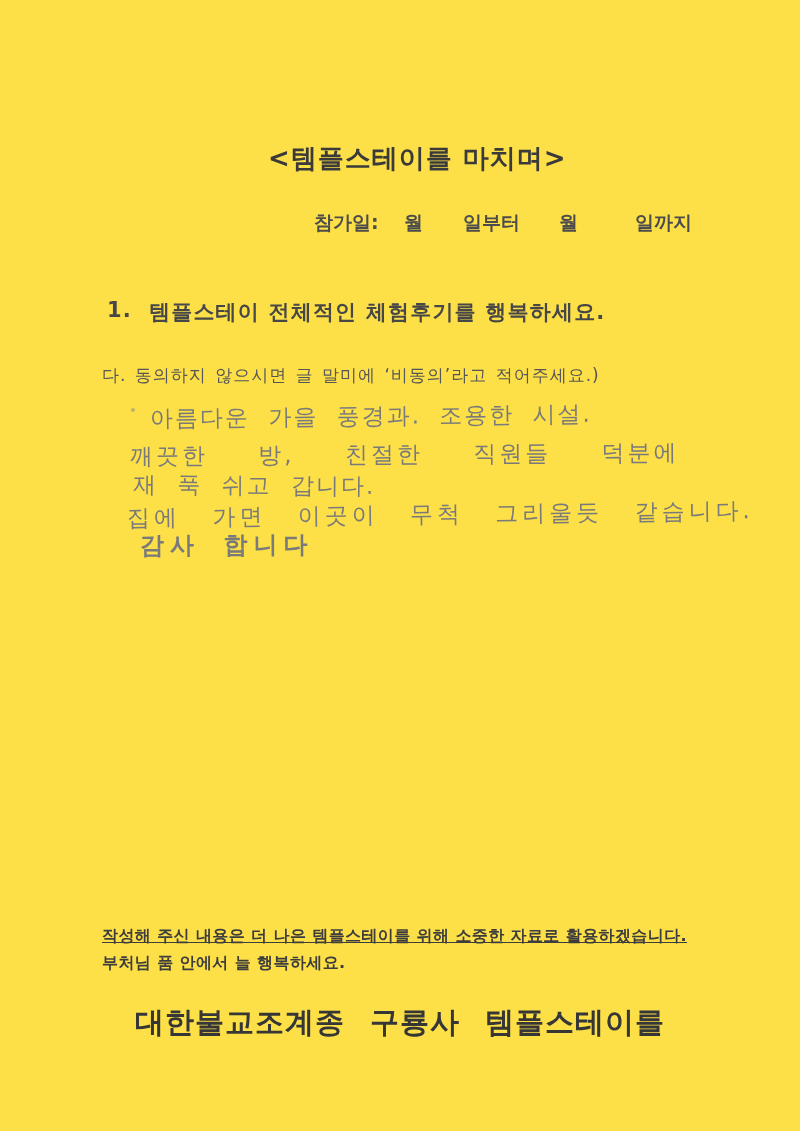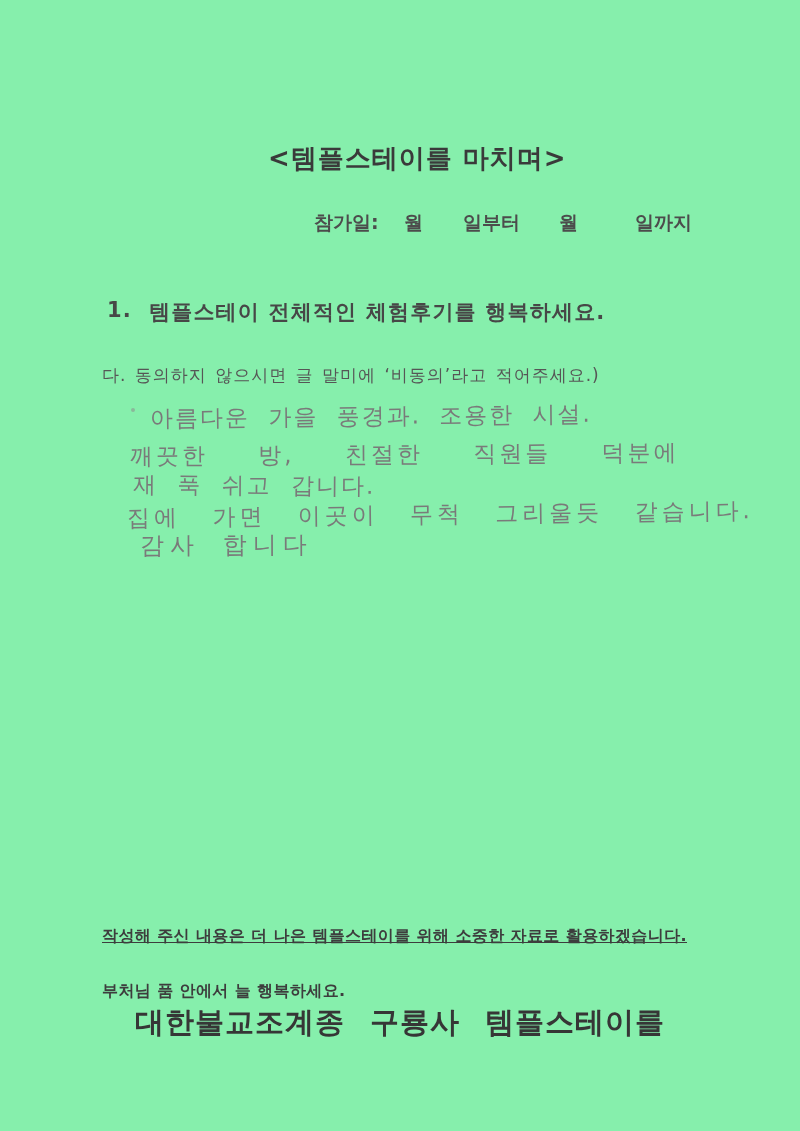--- a/index.html
+++ b/index.html
@@ -4,21 +4,21 @@
 <style>
   html, body {
     margin: 0;
     padding: 0;
     background: #ffffff;
   }
   .page {
     position: relative;
     width: 800px;
     height: 1131px;
-    background: #86efac;
+    background: #fde047;
     overflow: hidden;
     font-family: "DejaVu Sans", sans-serif;
     color: #424242;
   }
 
   
   .title {
     position: absolute;
     left: 268px;
     top: 141px;
@@ -75,21 +75,21 @@
     position: absolute;
     font-size: 23px;
     font-weight: 400;
     color: #7a7a7a;
     white-space: nowrap;
   }
   .hl1 { left: 150px; top: 401px; letter-spacing: 2px;  word-spacing: 9px;  transform: rotate(-0.6deg); }
   .hl2 { left: 130px; top: 439px; letter-spacing: 3px;  word-spacing: 40px; transform: rotate(-0.4deg); }
   .hl3 { left: 133px; top: 470px; letter-spacing: 2px;  word-spacing: 10px; transform: rotate(0.4deg); }
   .hl4 { left: 127px; top: 499px; letter-spacing: 4px;  word-spacing: 20px; transform: rotate(-0.7deg); }
-  .hl5 { left: 140px; top: 529px; font-size: 24px; letter-spacing: 6px; word-spacing: 9px; transform: rotate(-0.3deg); }
+  .hl5 { left: 140px; top: 529px; font-size: 24px; letter-spacing: 6px; word-spacing: 9px; transform: rotate(-0.3deg); font-weight: bold; }
 
   .ink-speck {
     position: absolute;
     left: 131px;
     top: 408px;
     width: 4px;
     height: 4px;
     border-radius: 50%;
     background: #8d8d8d;
     opacity: 0.55;
@@ -99,21 +99,21 @@
   .footer-note {
     position: absolute;
     left: 102px;
     font-size: 16px;
     font-weight: 700;
     letter-spacing: 0.4px;
     color: #3d3d3d;
     white-space: nowrap;
   }
   .fn1 { top: 926px; text-decoration: underline; }
-  .fn2 { top: 953px; margin-top: 28px; }
+  .fn2 { top: 953px; }
 
   .org {
     position: absolute;
     left: 0;
     top: 1003px;
     width: 100%;
     text-align: center;
     font-size: 29px;
     font-weight: 800;
     letter-spacing: 1px;

